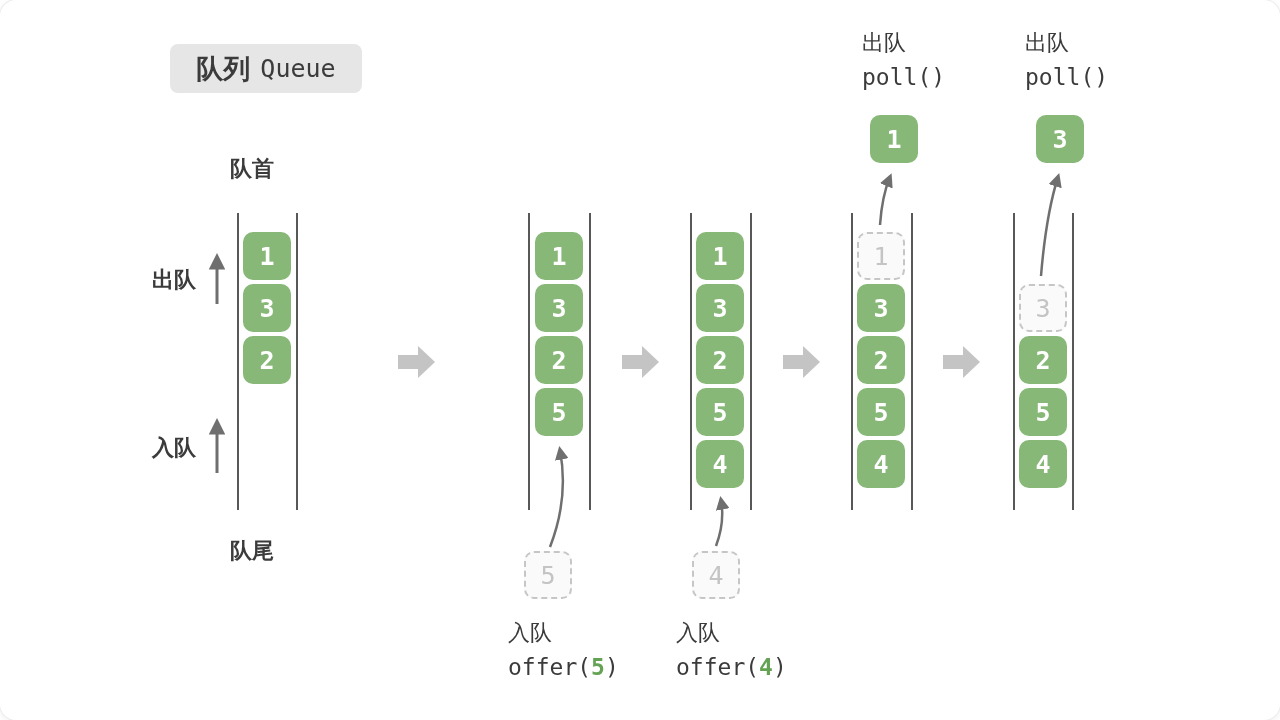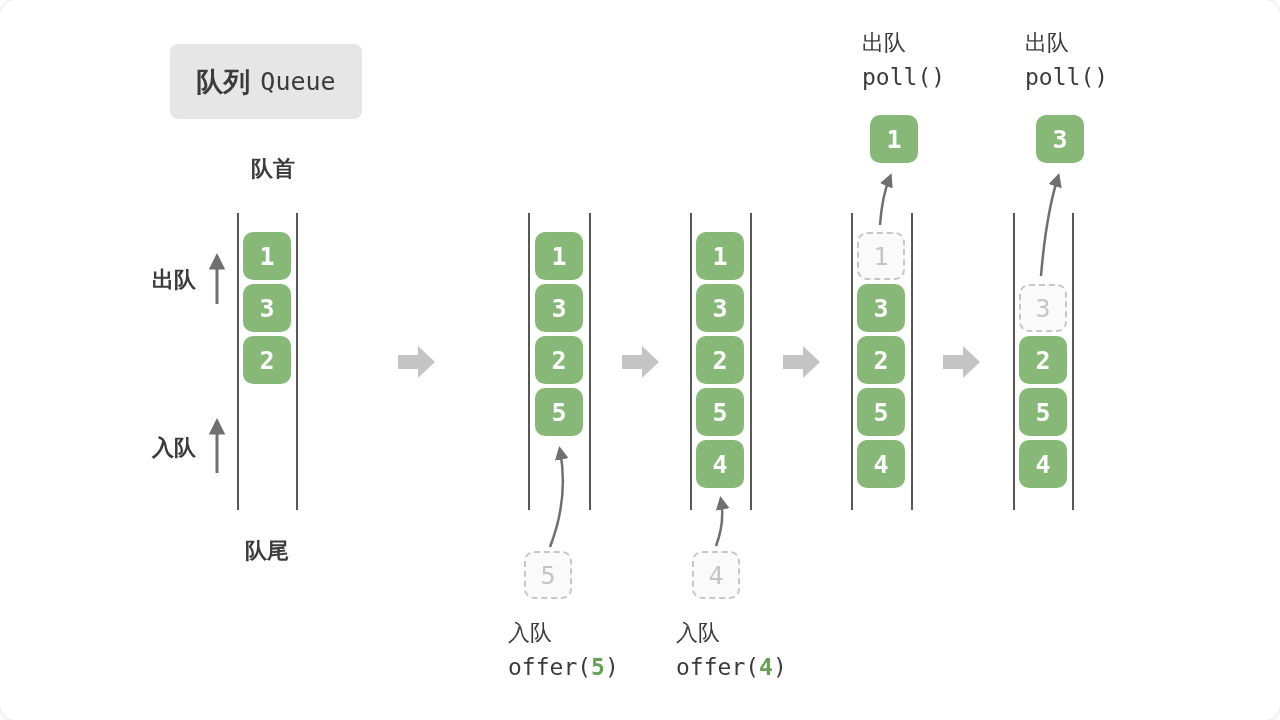--- a/index.html
+++ b/index.html
@@ -6,21 +6,21 @@
   body { font-family:"DejaVu Sans","Liberation Sans",sans-serif; }
   .canvas {
     position:relative; width:1280px; height:720px; background:#ffffff;
     border-radius:16px; overflow:hidden;
     box-shadow: 0 0 0 1px #ececec, 0 2px 10px rgba(0,0,0,0.07);
   }
   .mono { font-family:"DejaVu Sans Mono","Liberation Mono",monospace; }
 
   
   .title-box {
-    position:absolute; left:170px; top:44px; width:192px; height:75px;
+    position:absolute; left:170px; top:44px; width:192px; height:49px;
     background:#e6e6e6; border-radius:8px;
     display:flex; align-items:center; justify-content:center; gap:10px;
   }
   .title-zh { font-size:27px; font-weight:700; color:#3b3b3b; }
   .title-en { font-size:25px; color:#3b3b3b;text-align:right; }
 
   
   .qline { position:absolute; top:213px; width:2px; height:297px; background:#585858; }
 
   
@@ -57,24 +57,24 @@
 </head>
 <body>
 
 <div class="canvas">
 
   <div class="title-box">
     <span class="title-zh">队列</span>
     <span class="title-en mono">Queue</span>
   </div>
 
-  <div class="side-label center" style="left:243px; top:154px;">队首</div>
+  <div class="side-label center" style="left:222px; top:154px;">队首</div>
   <div class="side-label" style="left:152px; top:265px;">出队</div>
   <div class="side-label" style="left:152px; top:433px;">入队</div>
-  <div class="side-label center" style="left:237px; top:536px;">队尾</div>
+  <div class="side-label center" style="left:222px; top:536px;">队尾</div>
 
   <div class="qline" style="left:237px;"></div>
   <div class="qline" style="left:296px;"></div>
   <div class="qline" style="left:528px;"></div>
   <div class="qline" style="left:589px;"></div>
   <div class="qline" style="left:690px;"></div>
   <div class="qline" style="left:750px;"></div>
   <div class="qline" style="left:851px;"></div>
   <div class="qline" style="left:911px;"></div>
   <div class="qline" style="left:1013px;"></div>

